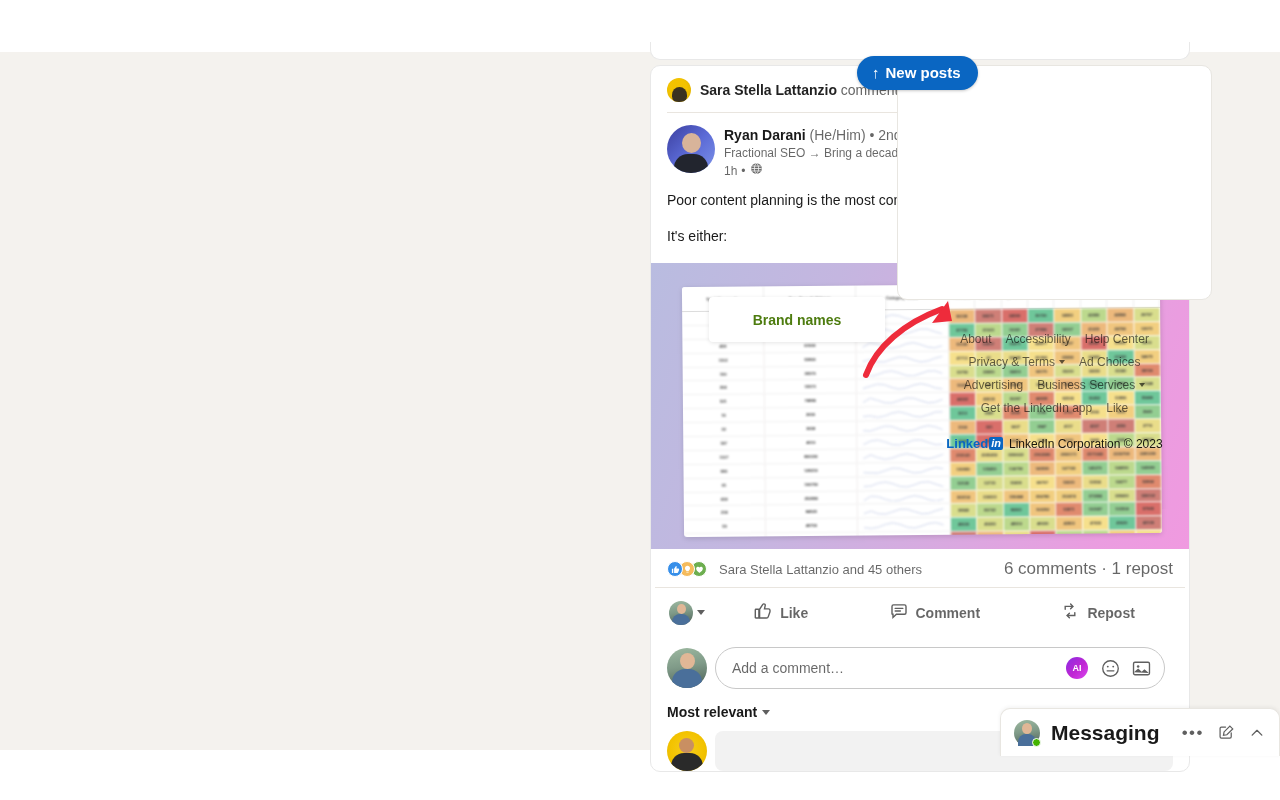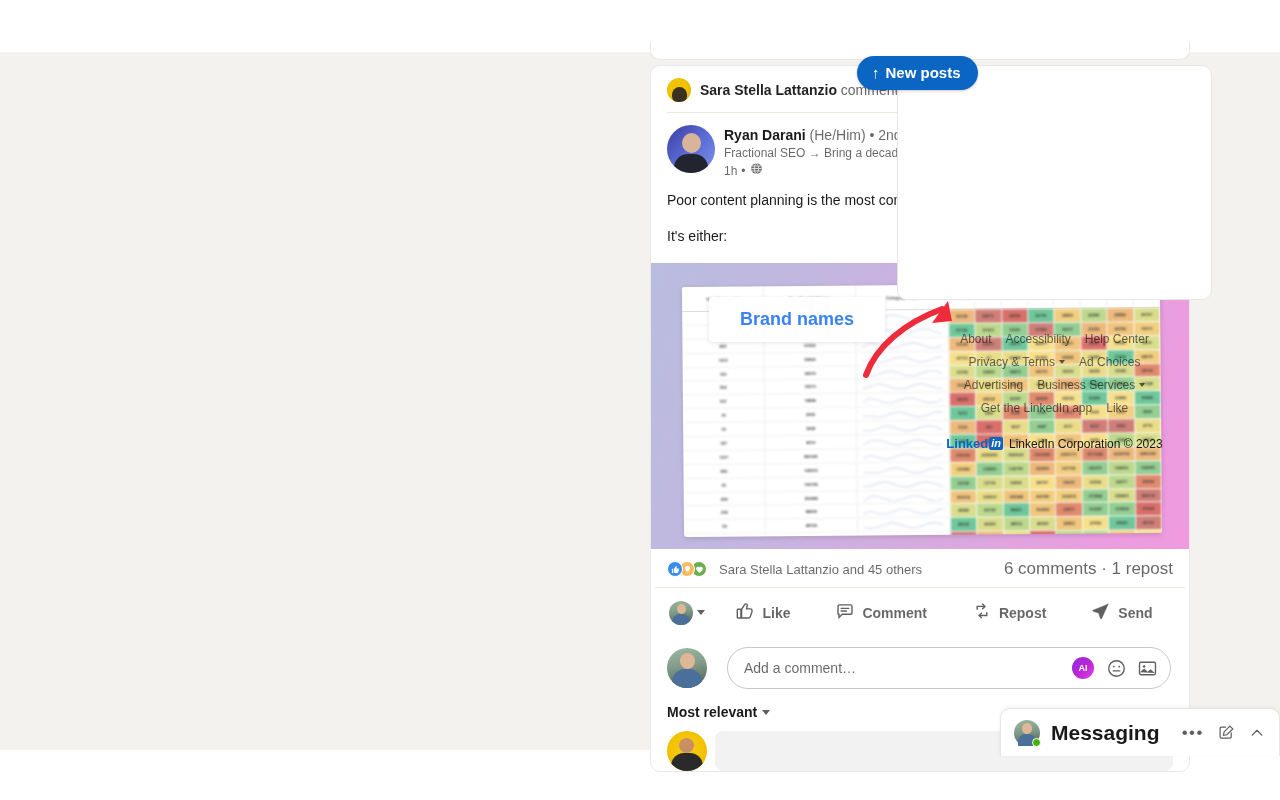--- a/index.html
+++ b/index.html
@@ -190,22 +190,22 @@
   .spark svg { width: 100%; height: 100%; }
 
   
   .callout {
     position: absolute;
     left: 58px; top: 34px;
     width: 176px; height: 45px;
     background: #ffffff;
     border-radius: 4px;
     display: flex; align-items: center; justify-content: center;
-    color: #3b82f6;
-    font-size: 18px; font-weight: 700;
+    color: #4d7c0f;
+    font-size: 14px; font-weight: 700;
     z-index: 6;
     box-shadow: 0 1px 4px rgba(0,0,0,.10);
   }
   .arrow-svg { position: absolute; left: 205px; top: 24px; z-index: 5; }
 
   
   .social {
     display: flex; align-items: center; justify-content: space-between;
     padding: 10px 16px 8px 16px;
   }
@@ -256,21 +256,21 @@
     content: ""; position: absolute; left: 8px; top: 3px;
     width: 9px; height: 10px; border-radius: 50%; background: #e0b796;
   }
   .mini-av::after {
     content: ""; position: absolute; left: 3px; top: 13px;
     width: 18px; height: 12px; border-radius: 8px 8px 0 0; background: #4a6f9a;
   }
   .caret { width: 0; height: 0; border-left: 4px solid transparent; border-right: 4px solid transparent; border-top: 5px solid #5f5f5f; }
 
   
-  .compose { display: flex; align-items: center; padding: 6px 18px 4px 16px; gap: 20px; }
+  .compose { display: flex; align-items: center; padding: 6px 24px 4px 16px; gap: 8px; }
   .compose-av {
     width: 40px; height: 40px; border-radius: 50%; flex: 0 0 auto;
     background: linear-gradient(170deg, #9db9a0 0%, #7f9a88 45%, #4c5f55 100%);
     position: relative; overflow: hidden;
   }
   .compose-av::before {
     content: ""; position: absolute; left: 13px; top: 5px;
     width: 15px; height: 16px; border-radius: 50%; background: #e0b796;
   }
   .compose-av::after {
@@ -842,28 +842,20 @@
           <span>
             <svg width="20" height="20" viewBox="0 0 20 20" fill="none" stroke="#5f5f5f" stroke-width="1.4" stroke-linecap="round">
               <path d="M5.2 8.2V5.4h7.4"></path>
                 <path d="M10.6 3.1l2.3 2.3-2.3 2.3"></path>
               <path d="M14.8 11.6v2.9H7.4"></path>
                 <path d="M9.4 16.8l-2.3-2.3 2.3-2.3"></path>
             </svg>
           </span>
           <span>Repost</span>
         </button>
-        <button class="act">
-          <span>
-            <svg width="20" height="20" viewBox="0 0 20 20" fill="#5f5f5f">
-              <path d="M17.6 3.1L2.2 9.2c-.5.2-.5.9 0 1l5.5 1.8 1.8 5.5c.2.5.9.5 1.1 0l6.1-13.5c.2-.4-.2-.8-.6-.6z" stroke="#5f5f5f" stroke-width="0.6"></path>
-            </svg>
-          </span>
-          <span>Send</span>
-        </button>
       </div>
 
       <div class="compose">
         <div class="compose-av"></div>
         <div class="compose-box">
           <input class="compose-input" placeholder="Add a comment…" style="">
           <span class="ai-badge">AI</span>
           <span class="icon-btn">
             <svg width="21" height="21" viewBox="0 0 20 20" fill="none" stroke="#5f5f5f" stroke-width="1.3">
               <circle cx="10" cy="10" r="7.4"></circle>

